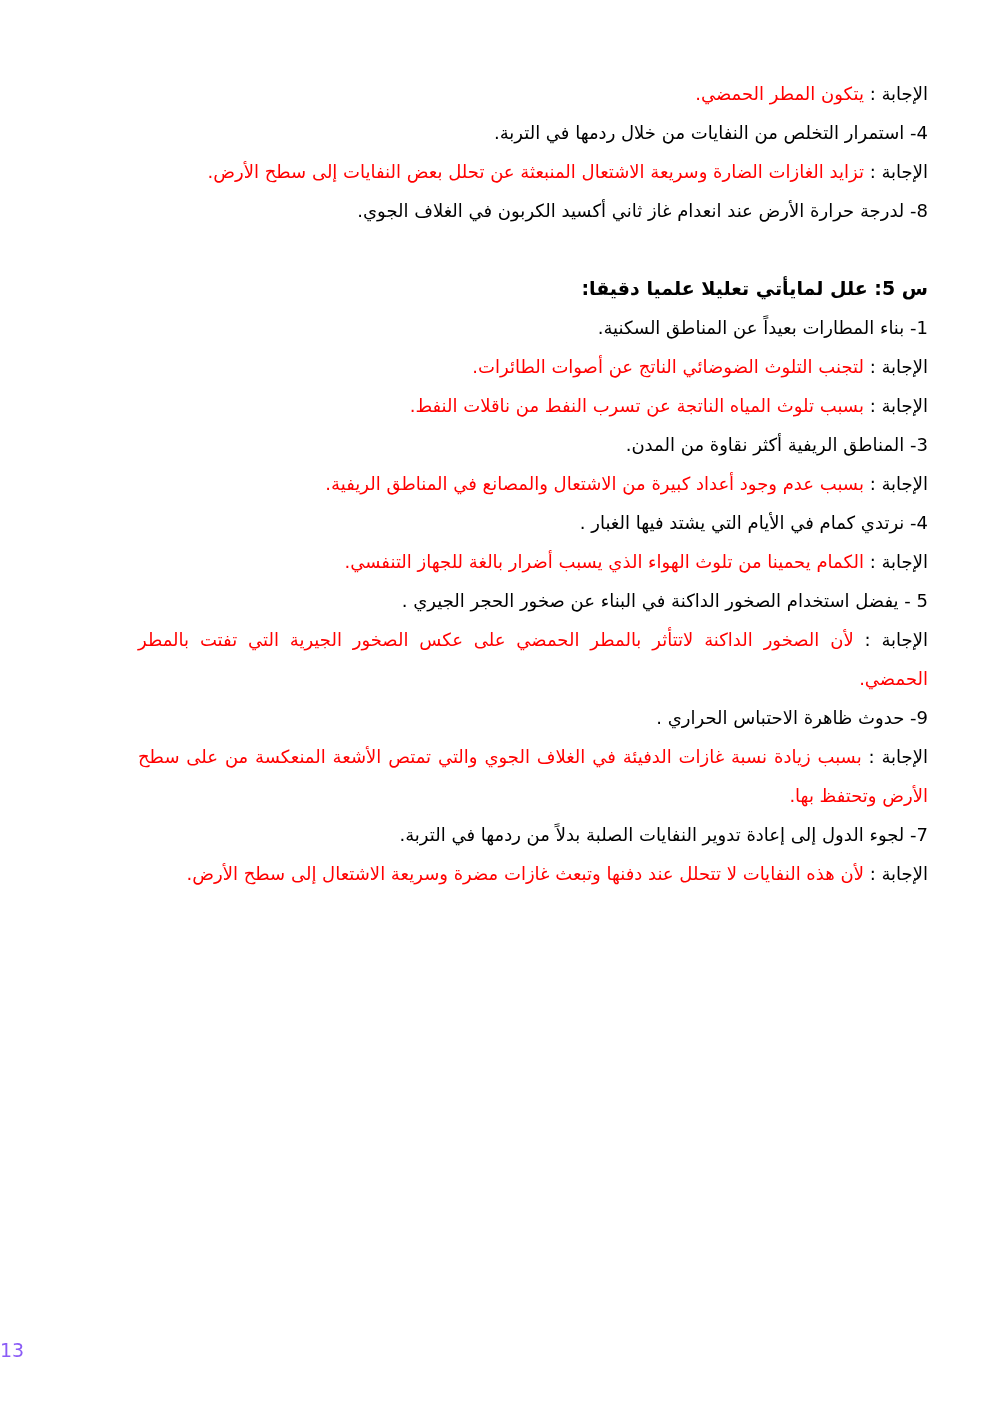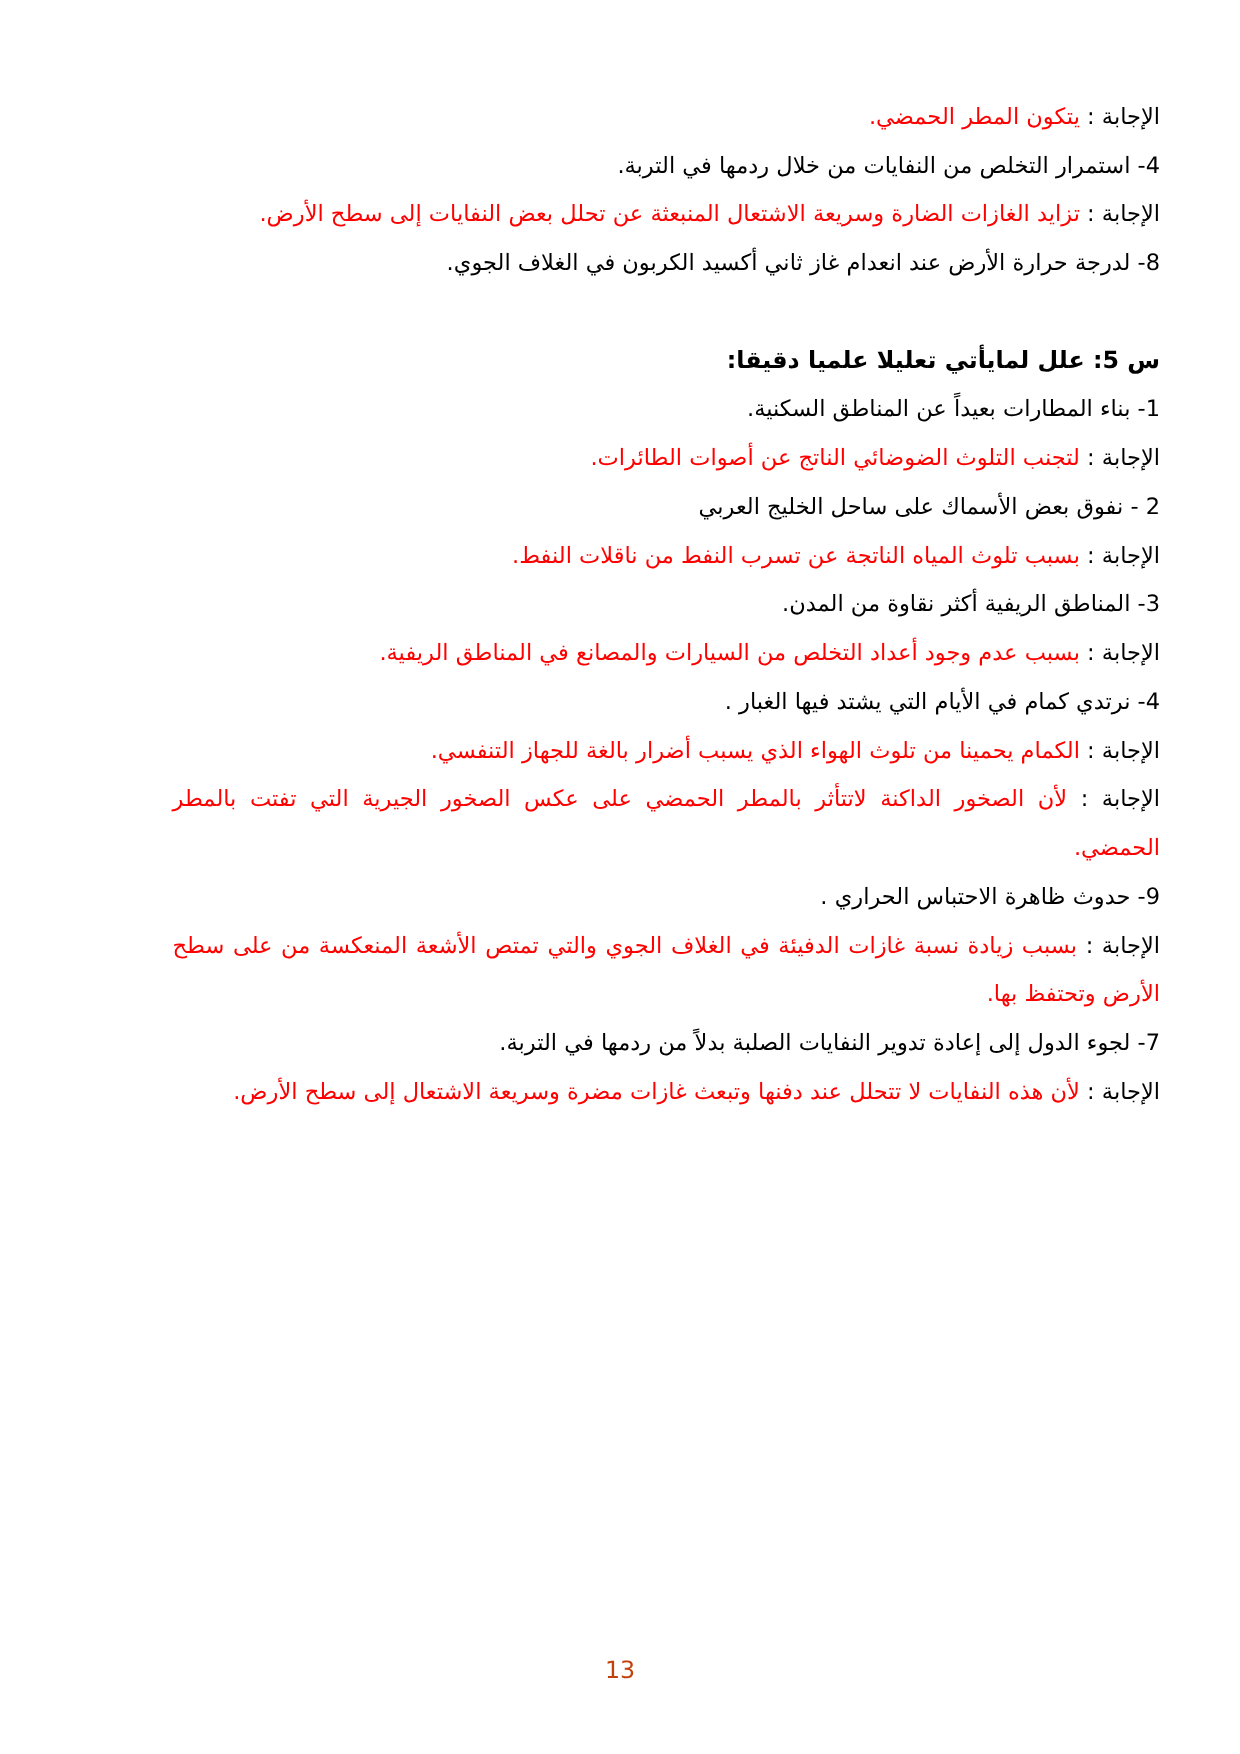--- a/index.html
+++ b/index.html
@@ -31,24 +31,23 @@
     margin: 39px 0 0 0;
     font-size: 19px;
     font-weight: bold;
     line-height: 39px;
     text-align: right;
   }
   .page-number {
     position: absolute;
     left: 0;
     right: 0;
-    bottom: 56px;
-    text-align: center;
+    bottom: 42px;
     font-size: 19px;
-    color: #c2410c;
+    color: #8b5cf6;
   }
 </style>
 </head>
 <body>
 
 <div class="page">
   <main class="content">
 
     <p class="line answer"><span class="answer-label">الإجابة :</span> <span class="answer-text">يتكون المطر الحمضي.</span></p>
 
@@ -58,32 +57,32 @@
 
     <p class="line question">8- لدرجة حرارة الأرض عند انعدام غاز ثاني أكسيد الكربون في الغلاف الجوي.</p>
 
 
     <h2 class="heading">س 5: علل لمايأتي تعليلا علميا دقيقا:</h2>
 
     <p class="line question">1- بناء المطارات بعيداً عن المناطق السكنية.</p>
 
     <p class="line answer"><span class="answer-label">الإجابة :</span> <span class="answer-text">لتجنب التلوث الضوضائي الناتج عن أصوات الطائرات.</span></p>
 
-    <p class="line question">2 - نفوق بعض الأسماك على ساحل الخليج العربي</p>
 
     <p class="line answer"><span class="answer-label">الإجابة :</span> <span class="answer-text">بسبب تلوث المياه الناتجة عن تسرب النفط من ناقلات النفط.</span></p>
 
     <p class="line question">3- المناطق الريفية أكثر نقاوة من المدن.</p>
 
-    <p class="line answer"><span class="answer-label">الإجابة :</span> <span class="answer-text">بسبب عدم وجود أعداد التخلص من السيارات والمصانع في المناطق الريفية.</span></p>
+    <p class="line answer"><span class="answer-label">الإجابة :</span> <span class="answer-text">بسبب عدم وجود أعداد كبيرة من الاشتعال والمصانع في المناطق الريفية.</span></p>
 
     <p class="line question">4- نرتدي كمام في الأيام التي يشتد فيها الغبار .</p>
 
     <p class="line answer"><span class="answer-label">الإجابة :</span> <span class="answer-text">الكمام يحمينا من تلوث الهواء الذي يسبب أضرار بالغة للجهاز التنفسي.</span></p>
 
+    <p class="line question">5 - يفضل استخدام الصخور الداكنة في البناء عن صخور الحجر الجيري .</p>
 
     <p class="line answer"><span class="answer-label">الإجابة :</span> <span class="answer-text">لأن الصخور الداكنة لاتتأثر بالمطر الحمضي على عكس الصخور الجيرية التي تفتت بالمطر الحمضي.</span></p>
 
     <p class="line question">9- حدوث ظاهرة الاحتباس الحراري .</p>
 
     <p class="line answer"><span class="answer-label">الإجابة :</span> <span class="answer-text">بسبب زيادة نسبة غازات الدفيئة في الغلاف الجوي والتي تمتص الأشعة المنعكسة من على سطح الأرض وتحتفظ بها.</span></p>
 
     <p class="line question">7- لجوء الدول إلى إعادة تدوير النفايات الصلبة بدلاً من ردمها في التربة.</p>
 
     <p class="line answer"><span class="answer-label">الإجابة :</span> <span class="answer-text">لأن هذه النفايات لا تتحلل عند دفنها وتبعث غازات مضرة وسريعة الاشتعال إلى سطح الأرض.</span></p>

